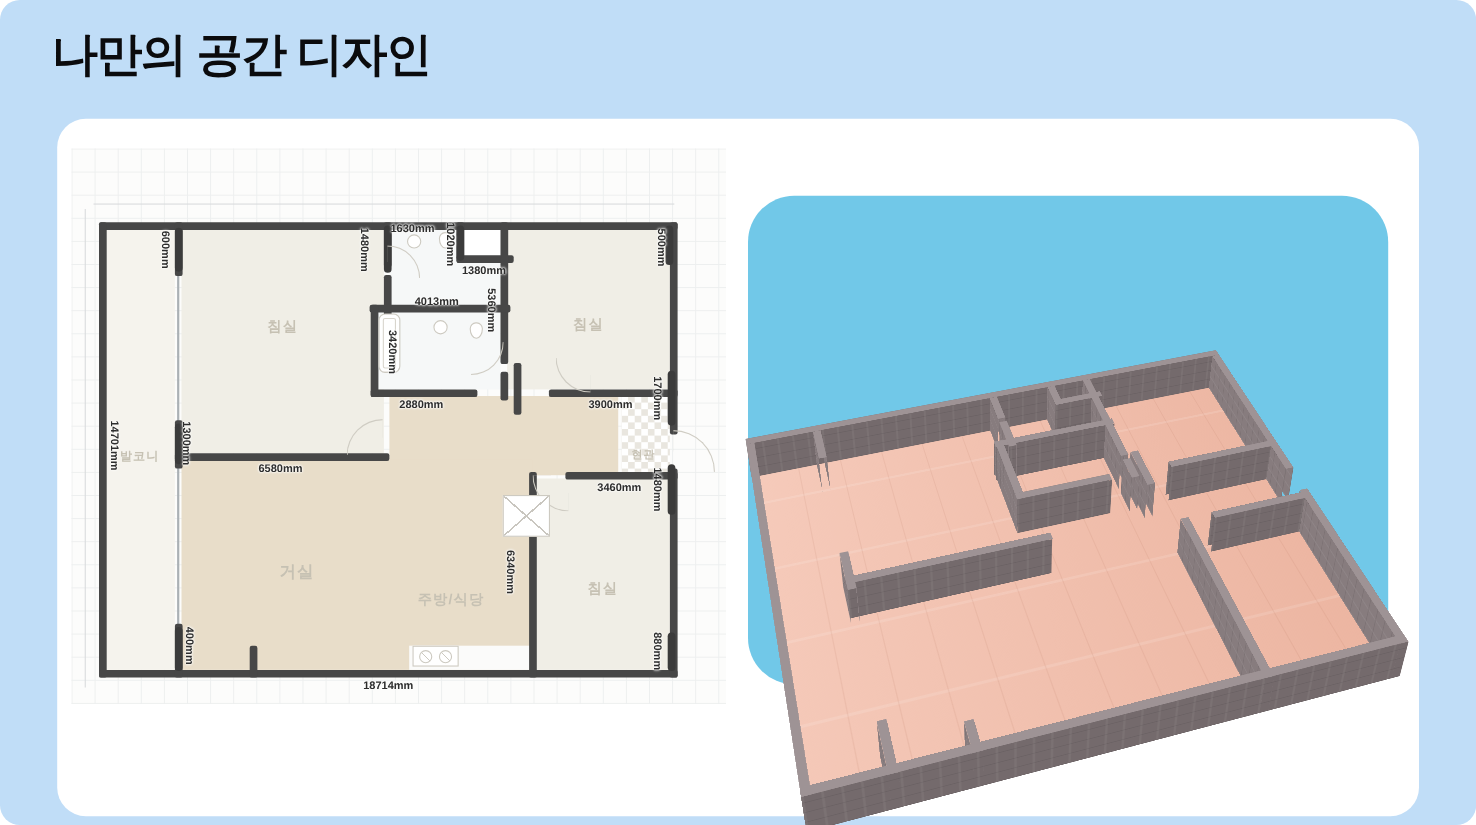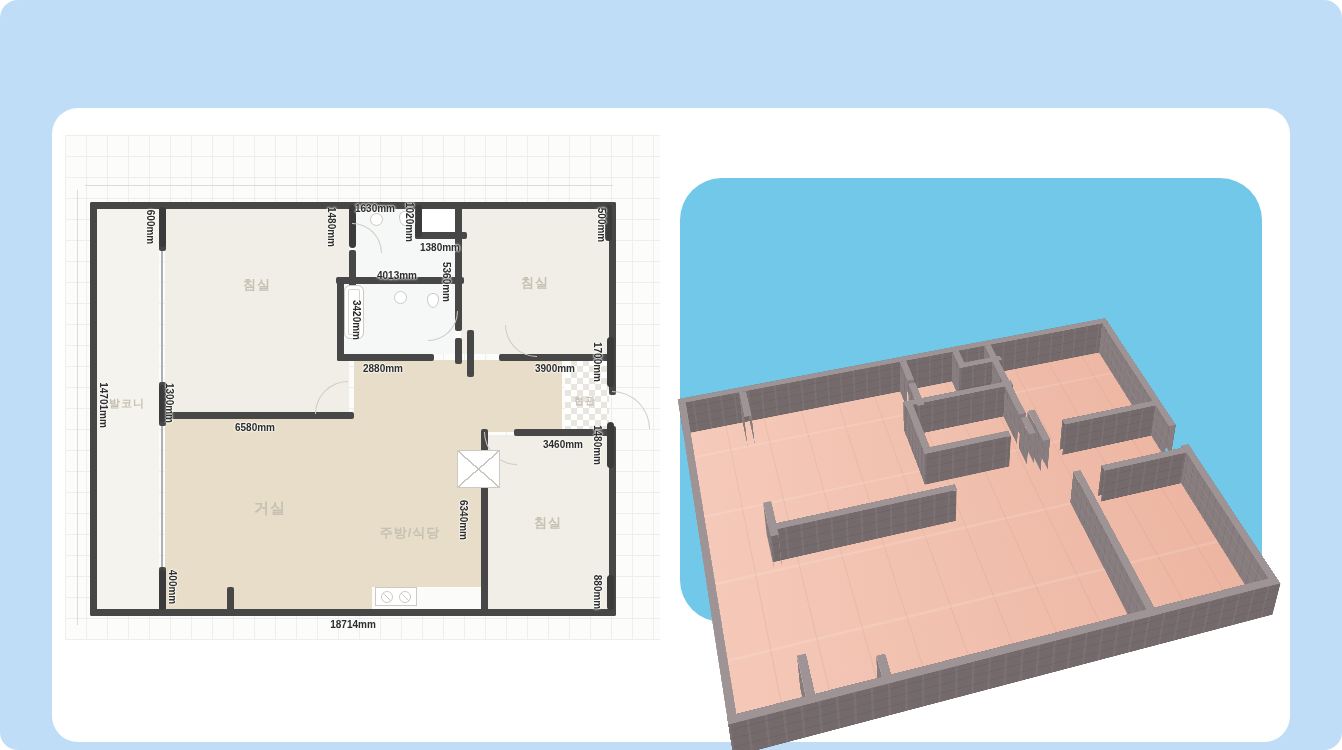--- a/index.html
+++ b/index.html
@@ -28,21 +28,21 @@
   .fx-toilet{border-radius:46% 46% 50% 50% / 38% 38% 60% 60%;}
   .fx-tub{border-radius:6px;box-shadow:inset 0 0 0 3px #fff,inset 0 0 0 4px #d8d5cd;}
   .fx-xbox{background-image:linear-gradient(to top right,transparent calc(50% - 0.7px),#c9c6bf calc(50% - 0.7px) calc(50% + 0.7px),transparent calc(50% + 0.7px)),linear-gradient(to bottom right,transparent calc(50% - 0.7px),#c9c6bf calc(50% - 0.7px) calc(50% + 0.7px),transparent calc(50% + 0.7px));}
   .fx-stove::before,.fx-stove::after{content:"";position:absolute;top:3px;width:10px;height:10px;border:1.2px solid #cdcac1;border-radius:50%;
     background-image:linear-gradient(to top right,transparent calc(50% - .5px),#cdcac1 calc(50% - .5px) calc(50% + .5px),transparent calc(50% + .5px));}
   .fx-stove::before{left:5px;}
   .fx-stove::after{right:5px;}
   .fp-dim{font-size:10px;font-weight:bold;color:#2d2d2d;white-space:nowrap;transform:translate(-50%,-50%);
     text-shadow:0 0 2px #fcfcfb,0 0 2px #fcfcfb,0 0 3px #fcfcfb;}
   .fp-dim.vert{transform:translate(-50%,-50%) rotate(90deg);}
-  .fp-room-label{color:#c6c1b3;font-weight:bold;letter-spacing:1px;white-space:nowrap;transform:translate(-50%,-50%);}
+  .fp-room-label{color:#c6c1b3;font-weight:bold;letter-spacing:1px;white-space:nowrap;transform:translate(-50%,-50%);margin-top:12px;}
 
   
   #panel3d{position:absolute;right:28px;top:70px;width:582px;height:444px;border-radius:42px;background:#71c8e8;}
   #scene3d{position:absolute;left:0;top:0;width:100%;height:100%;perspective:1150px;perspective-origin:42% 4%;}
   #floor3d{position:absolute;left:22px;top:140px;width:500px;height:392px;transform-style:preserve-3d;
     transform:rotateX(57deg) rotateZ(-16deg) scale(0.97);
     background-color:#f3bda9;
     background-image:
       repeating-linear-gradient(90deg,rgba(160,90,65,.10) 0 1px,transparent 1px 43px),
       repeating-linear-gradient(0deg,rgba(255,255,255,.12) 0 3px,transparent 3px 87px),
@@ -52,20 +52,21 @@
       repeating-linear-gradient(90deg,rgba(255,255,255,.05) 0 2px,transparent 2px 15px),
       repeating-linear-gradient(0deg,rgba(0,0,0,.08) 0 1px,transparent 1px 12px);}
   .f-s{background-color:#746a6c;}
   .f-e{background-color:#877c7e;}
   .f-t{background-color:#9e9395;background-image:none;}
 </style>
 </head>
 <body>
 
 <div class="page">
+  <div class="page-title">나만의 공간 디자인</div>
   <div class="card">
     <div id="plan-canvas">
         <div class="fp-line" style="left: 20px; top: 50px; width: 528px; height: 1px;"></div>
         <div class="fp-line" style="left: 12px; top: 55px; width: 1px; height: 435px;"></div>
         <div class="fp-room" style="left: 31px; top: 73px; width: 63px; height: 401px; background: rgb(245, 243, 237);"></div>
         <div class="fp-room" style="left: 100px; top: 73px; width: 184px; height: 204px; background: rgb(240, 238, 230);"></div>
         <div class="fp-room" style="left: 396px; top: 73px; width: 148px; height: 146px; background: rgb(240, 238, 230);"></div>
         <div class="fp-room" style="left: 290px; top: 73px; width: 100px; height: 69px; background: rgb(246, 248, 248);"></div>
         <div class="fp-room" style="left: 356px; top: 73px; width: 40px; height: 24px; background: rgb(255, 255, 255);"></div>
         <div class="fp-room" style="left: 278px; top: 148px; width: 112px; height: 71px; background: rgb(246, 248, 248);"></div>

